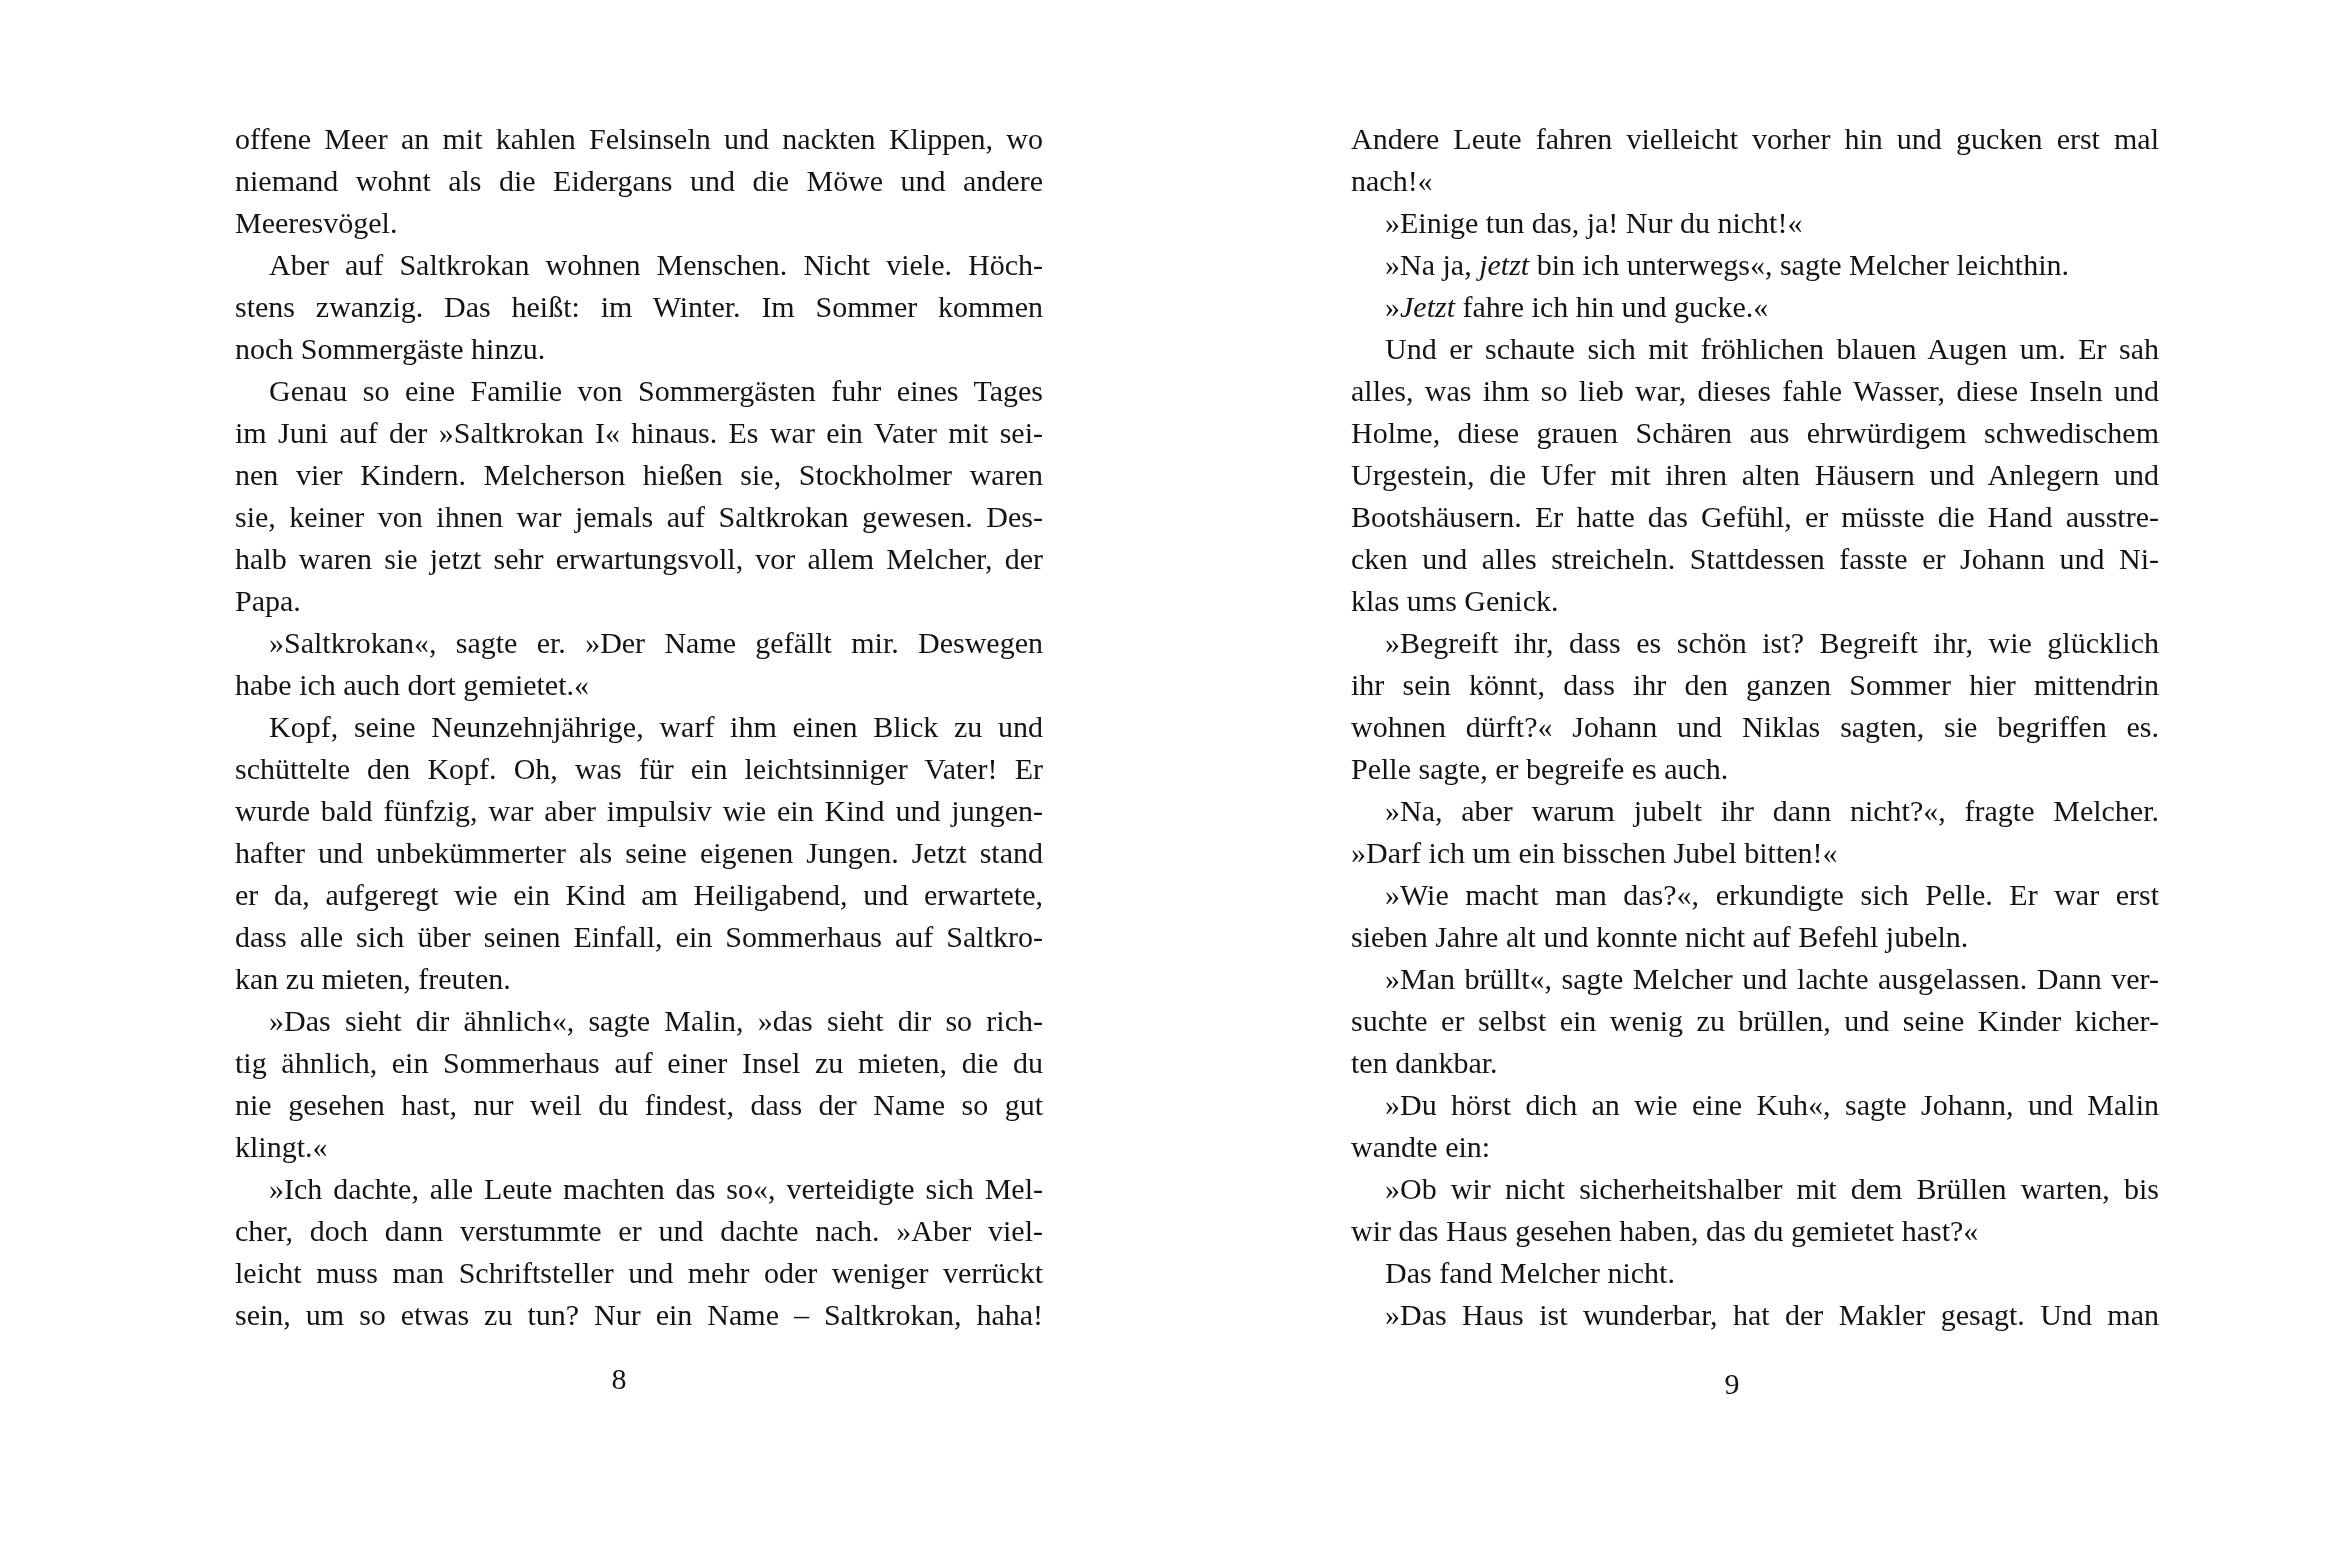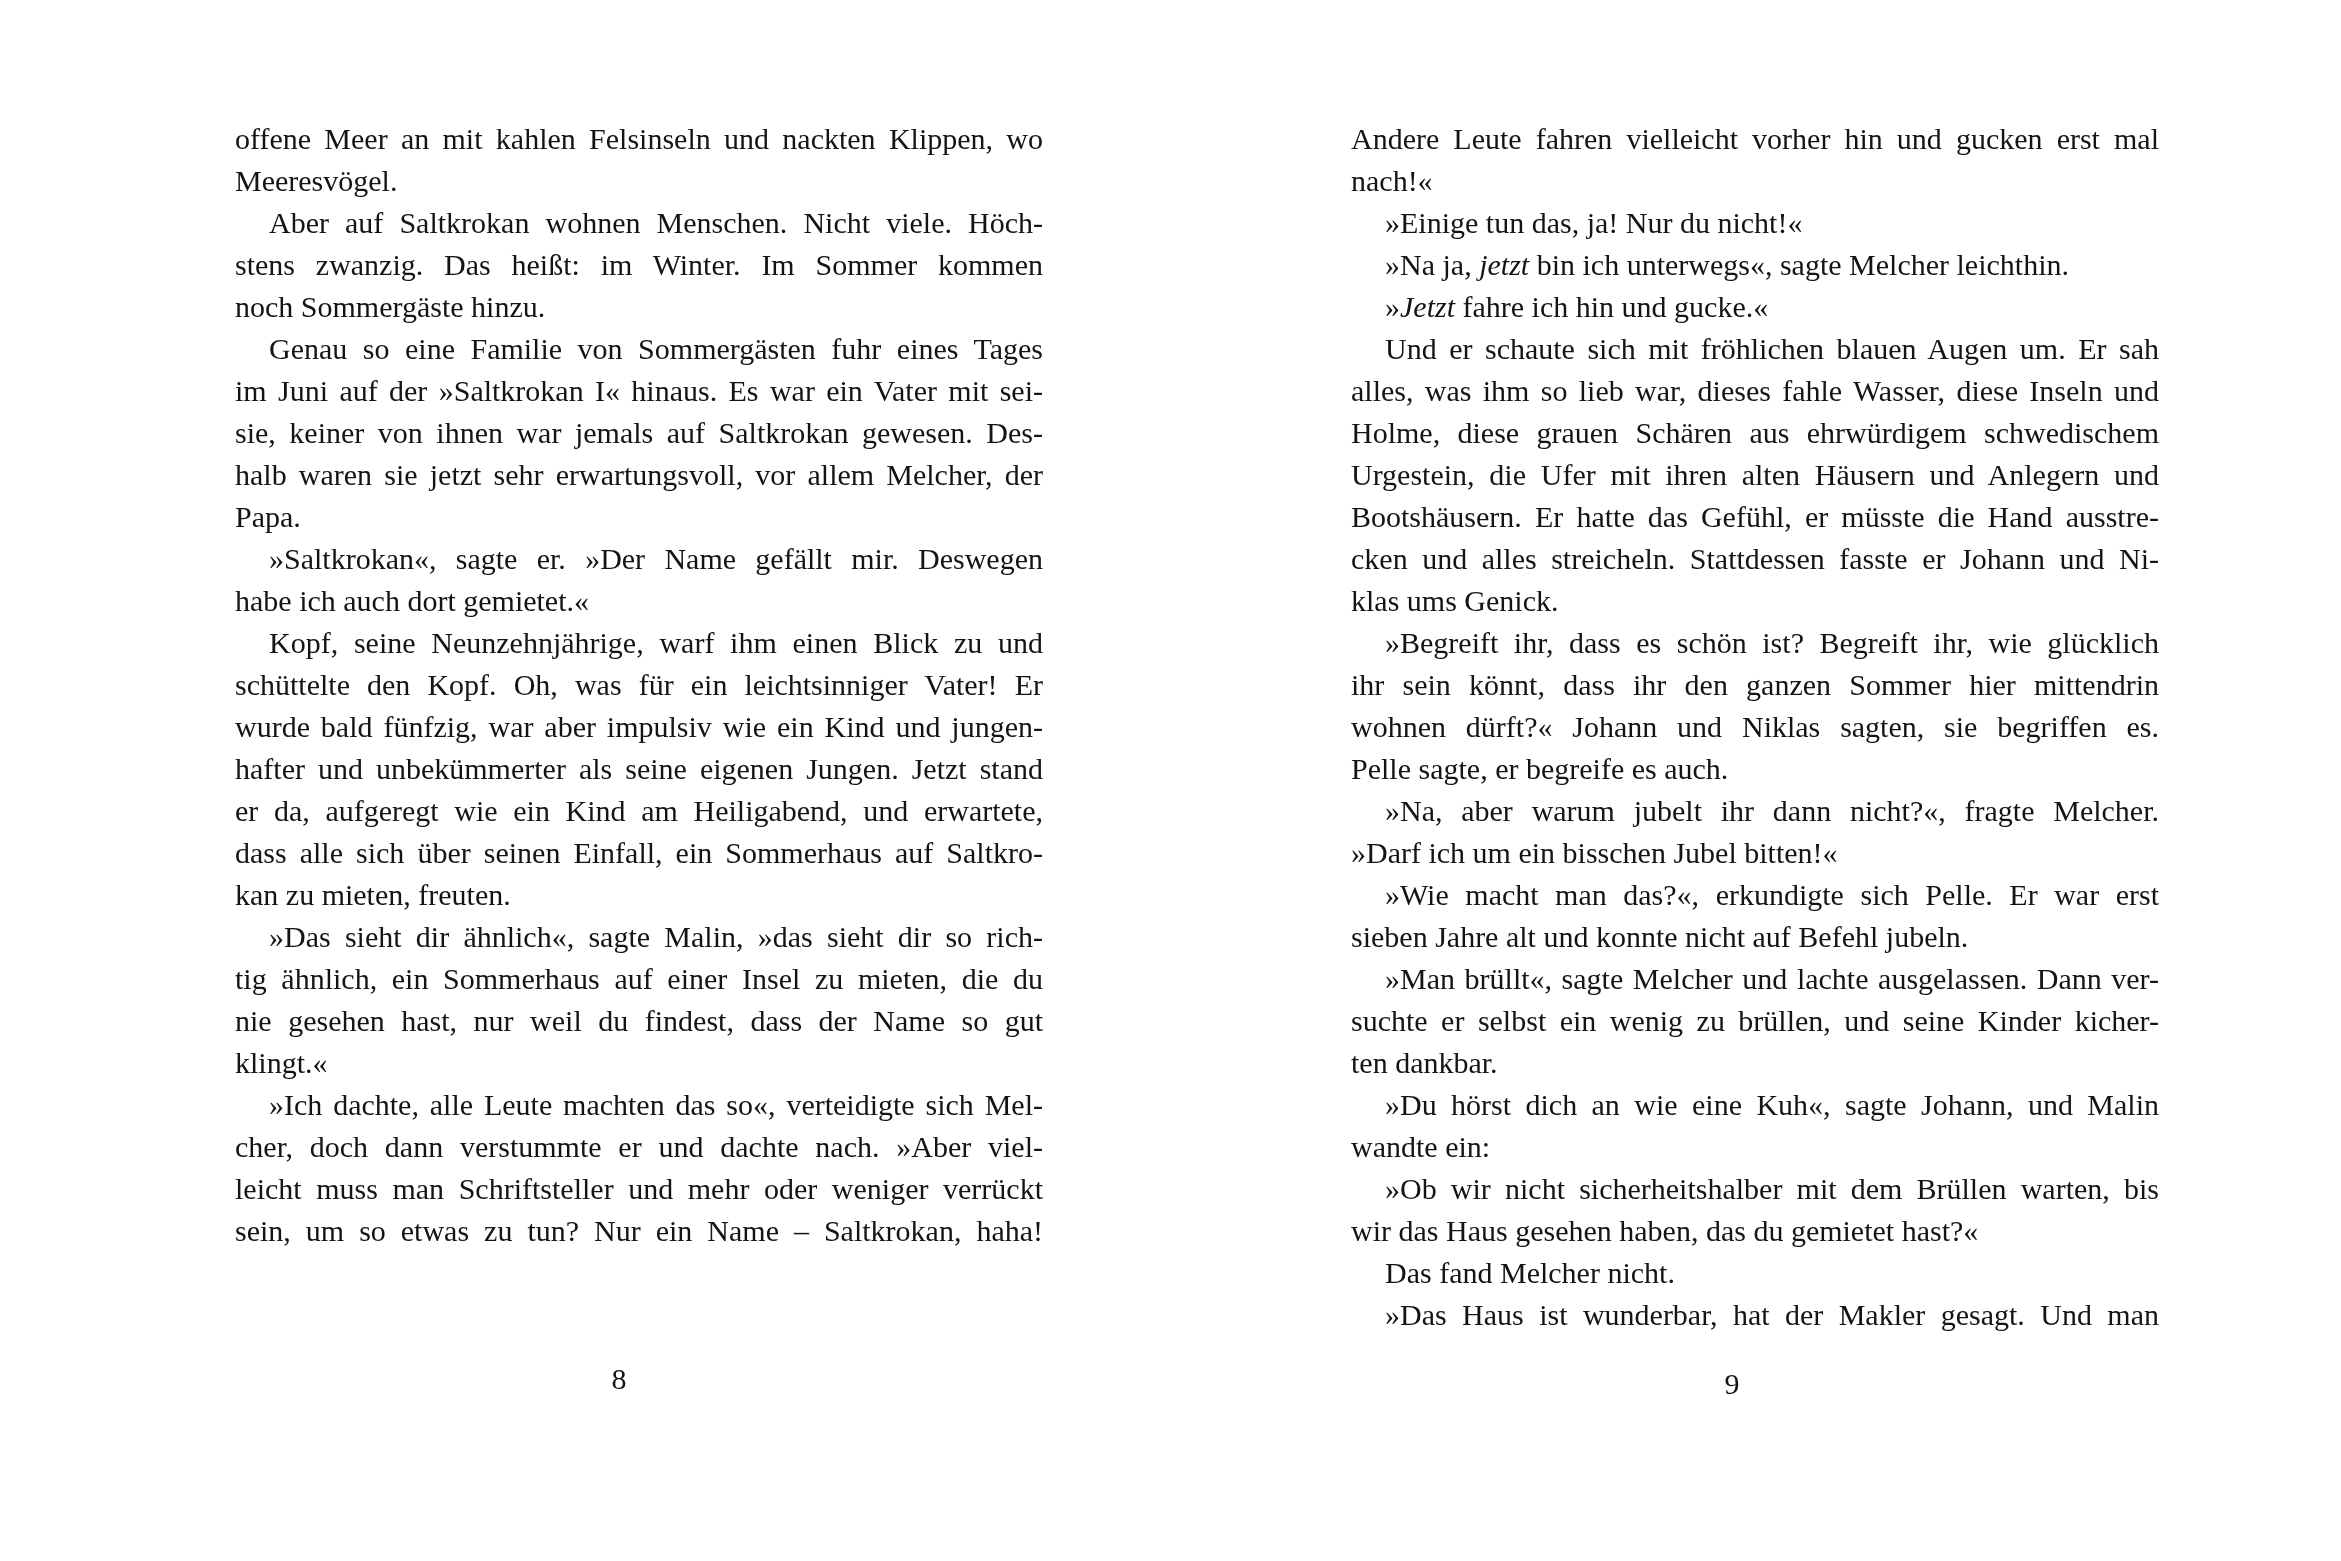--- a/index.html
+++ b/index.html
@@ -21,26 +21,28 @@
   }
   .pnum.left { left: 586px; }
   .pnum.right { left: 1699px; top: 1367px; }
   em { }
 </style>
 </head>
 <body>
 
 <div class="page left" id="left-page">
     <span class="line">offene Meer an mit kahlen Felsinseln und nackten Klippen, wo</span>
+    <span class="line">niemand wohnt als die Eidergans und die Möwe und andere</span>
     <span class="line last">Meeresvögel.</span>
     <span class="line indent">Aber auf Saltkrokan wohnen Menschen. Nicht viele. Höch-</span>
     <span class="line">stens zwanzig. Das heißt: im Winter. Im Sommer kommen</span>
     <span class="line last">noch Sommergäste hinzu.</span>
     <span class="line indent">Genau so eine Familie von Sommergästen fuhr eines Tages</span>
     <span class="line">im Juni auf der »Saltkrokan I« hinaus. Es war ein Vater mit sei-</span>
+    <span class="line">nen vier Kindern. Melcherson hießen sie, Stockholmer waren</span>
     <span class="line">sie, keiner von ihnen war jemals auf Saltkrokan gewesen. Des-</span>
     <span class="line">halb waren sie jetzt sehr erwartungsvoll, vor allem Melcher, der</span>
     <span class="line last">Papa.</span>
     <span class="line indent">»Saltkrokan«, sagte er. »Der Name gefällt mir. Deswegen</span>
     <span class="line last">habe ich auch dort gemietet.«</span>
     <span class="line indent">Kopf, seine Neunzehnjährige, warf ihm einen Blick zu und</span>
     <span class="line">schüttelte den Kopf. Oh, was für ein leichtsinniger Vater! Er</span>
     <span class="line">wurde bald fünfzig, war aber impulsiv wie ein Kind und jungen-</span>
     <span class="line">hafter und unbekümmerter als seine eigenen Jungen. Jetzt stand</span>
     <span class="line">er da, aufgeregt wie ein Kind am Heiligabend, und erwartete,</span>

